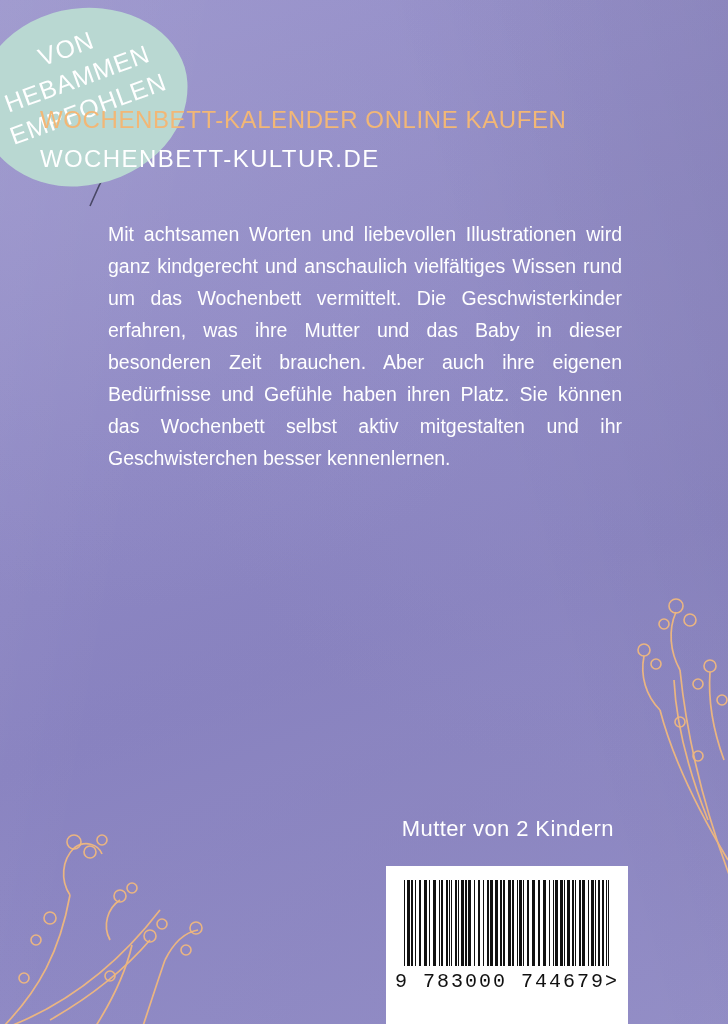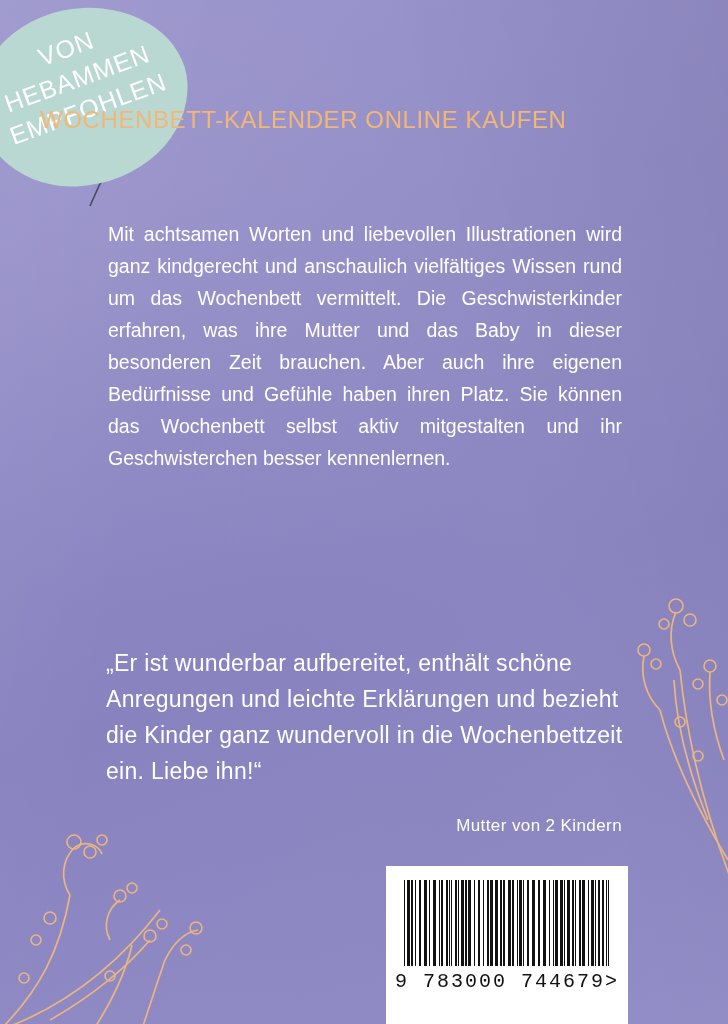--- a/index.html
+++ b/index.html
@@ -108,24 +108,24 @@
     right: 100px;
     top: 645px;
     color: #ffffff;
     font-size: 23px;
     line-height: 36px;
     letter-spacing: 0.3px;
     text-transform: none;
   }
   .quote-attrib {
     position: absolute;
-    right: 106px;
+    right: 114px;
     top: 816px;
     color: #ffffff;
-    font-size: 17px;
+    font-size: 22px;
     letter-spacing: 0.4px;
   }
 
   
   .barcode-box {
     position: absolute;
     left: 386px;
     top: 866px;
     width: 242px;
     height: 172px;
@@ -244,27 +244,27 @@
   <div class="badge">
     <div class="badge-text">
       <div>Von</div>
       <div>Hebammen</div>
       <div>empfohlen</div>
     </div>
   </div>
 
   <div class="head-wrap">
     <div class="kicker">Wochenbett-Kalender online kaufen</div>
+    <div class="domain">wochenbett-kultur.de</div>
   </div>
 
   <div class="body">
     <p class="para">Mit achtsamen Worten und liebevollen Illustrationen wird ganz kindgerecht und anschaulich vielfältiges Wissen rund um das Wochenbett vermittelt. Die Geschwisterkinder erfahren, was ihre Mutter und das Baby in dieser besonderen Zeit brauchen. Aber auch ihre eigenen Bedürfnisse und Gefühle haben ihren Platz. Sie können das Wochenbett selbst aktiv mitgestalten und ihr Geschwisterchen besser kennenlernen.</p>
   </div>
 
-  <div class="quote">„Er ist wunderbar aufbereitet, enthält schöne Anregungen und leichte Erklärungen und bezieht die Kinder ganz wundervoll in die Wochenbettzeit ein. Liebe ihn!“</div>
   <div class="quote-attrib">Mutter von 2 Kindern</div>
 
   <div class="barcode-box">
     <div class="bars" id="bars">
         <i style="left: 0px; width: 1px;"></i>
         <i style="left: 3px; width: 3px;"></i>
         <i style="left: 7px; width: 2px;"></i>
         <i style="left: 11px; width: 1px;"></i>
         <i style="left: 15px; width: 2px;"></i>
         <i style="left: 20px; width: 3px;"></i>

